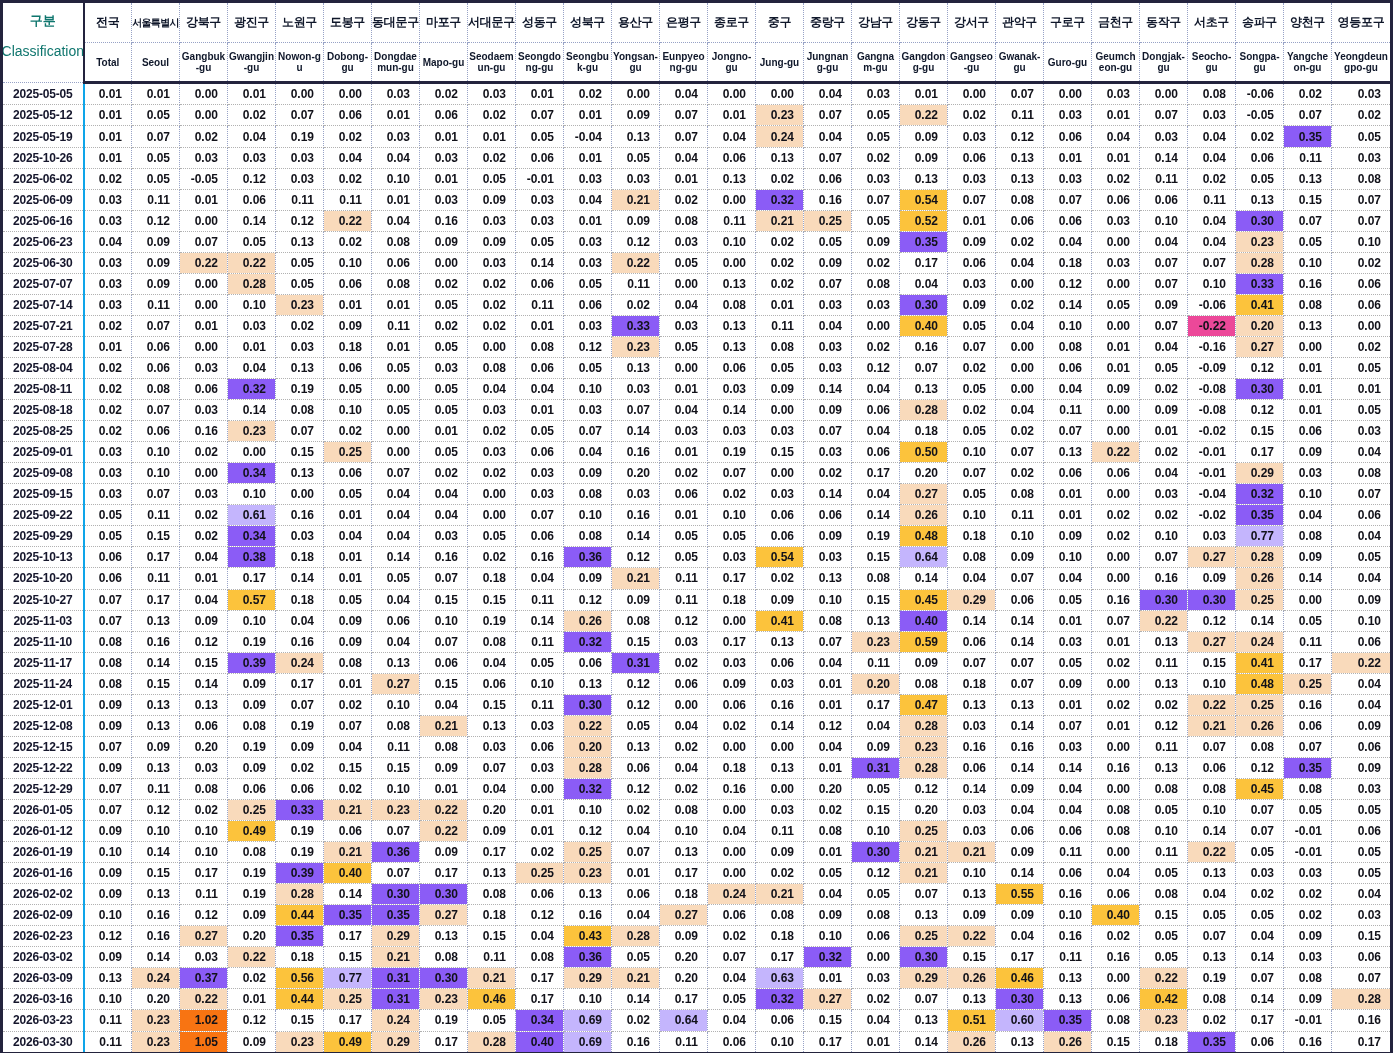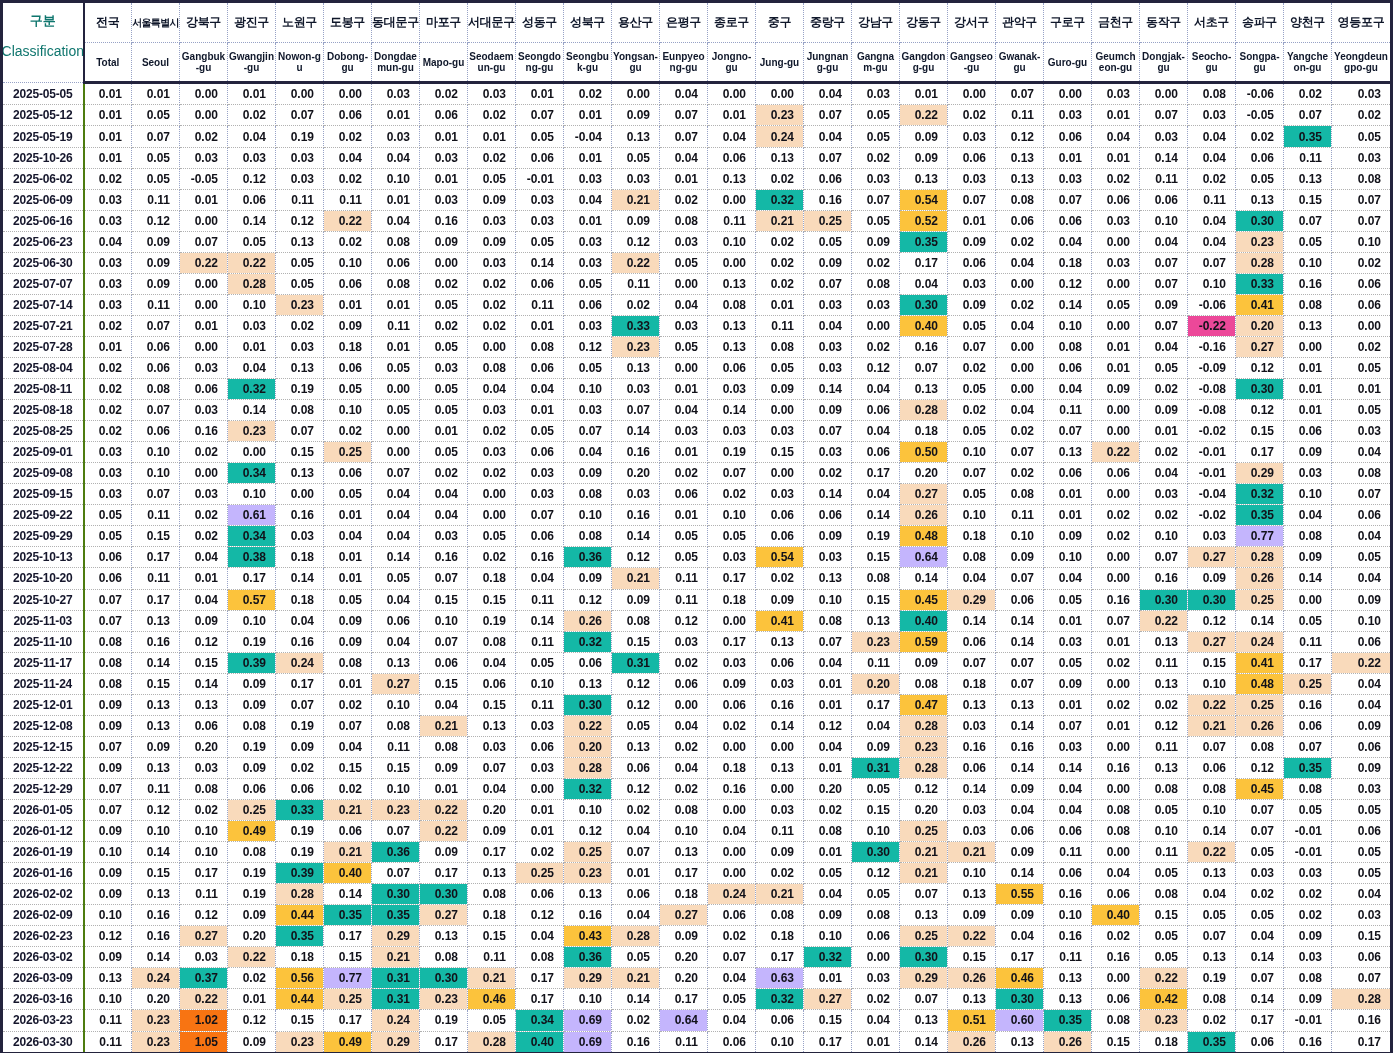--- a/index.html
+++ b/index.html
@@ -17,24 +17,24 @@
   th.ko{font-size:12px;font-weight:bold;white-space:nowrap;letter-spacing:-0.3px;}
   th.ko.small{font-size:10px;letter-spacing:-0.7px;}
   th.en{font-size:10px;font-weight:bold;word-break:break-all;line-height:11px;padding:0 1px;}
   th.corner{border-right:2px solid #23233d;color:#0f766e;}
   .corner-ko{font-size:13px;font-weight:bold;margin-top:2px;}
   .corner-en{font-size:14px;font-weight:normal;margin-bottom:16px;}
   .corner-in{height:79px;display:flex;flex-direction:column;justify-content:space-around;align-items:center;}
   tbody td{border-right:1px dotted #97a2c6;border-bottom:1px dotted #b1b1b1;
     font-size:12px;font-weight:bold;color:#111119;text-align:right;padding-right:9px;
     white-space:nowrap;}
-  tbody td.date{border-right:2px solid #4d7c0f;text-align:center;padding-right:0;
+  tbody td.date{border-right:2px solid #0ea5e9;text-align:center;padding-right:0;
     color:#15162c;font-size:12px;letter-spacing:-0.2px;}
   td.b1{background:#f9dabb;}
-  td.b2{background:#14b8a6;}
+  td.b2{background:#8b5cf6;}
   td.b3{background:#fcc33c;}
   td.b4{background:#c4b5fd;}
   td.b5{background:#f87412;}
   td.bneg{background:#ec4899;}
 </style>
 </head>
 <body>
 
 <div id="wrap">
   <table>

